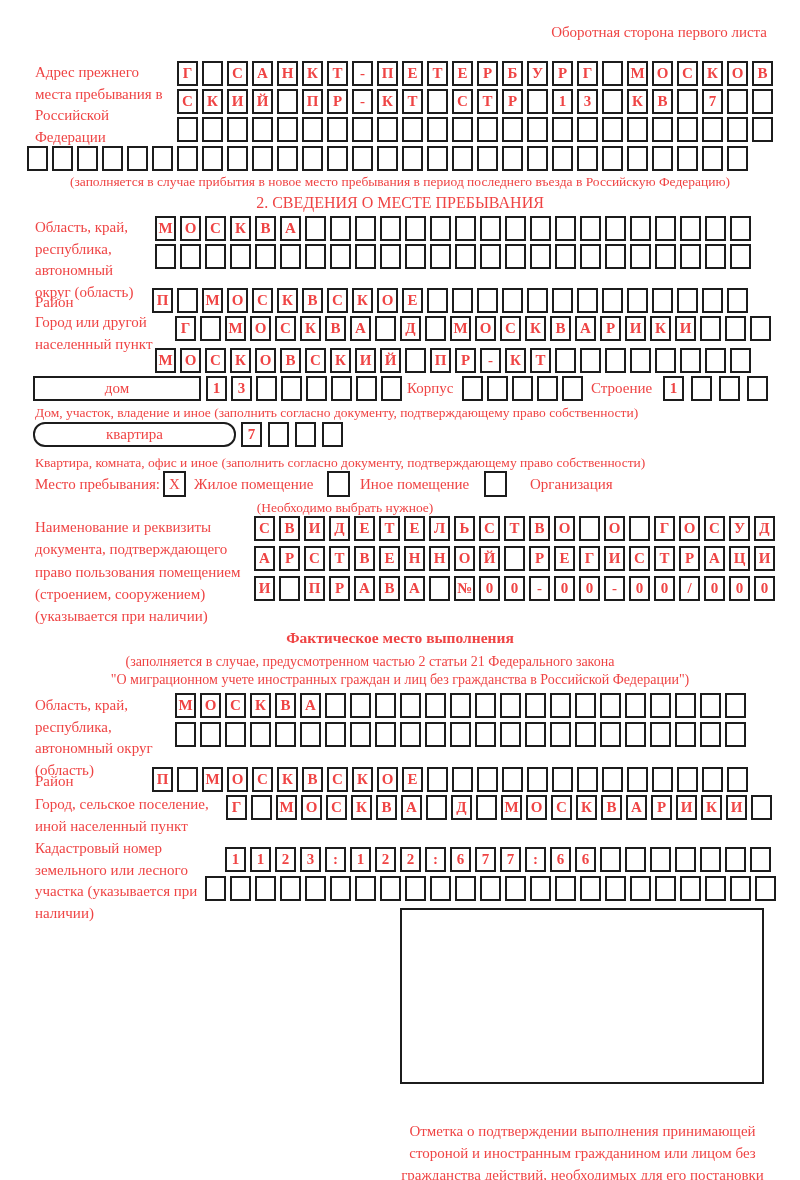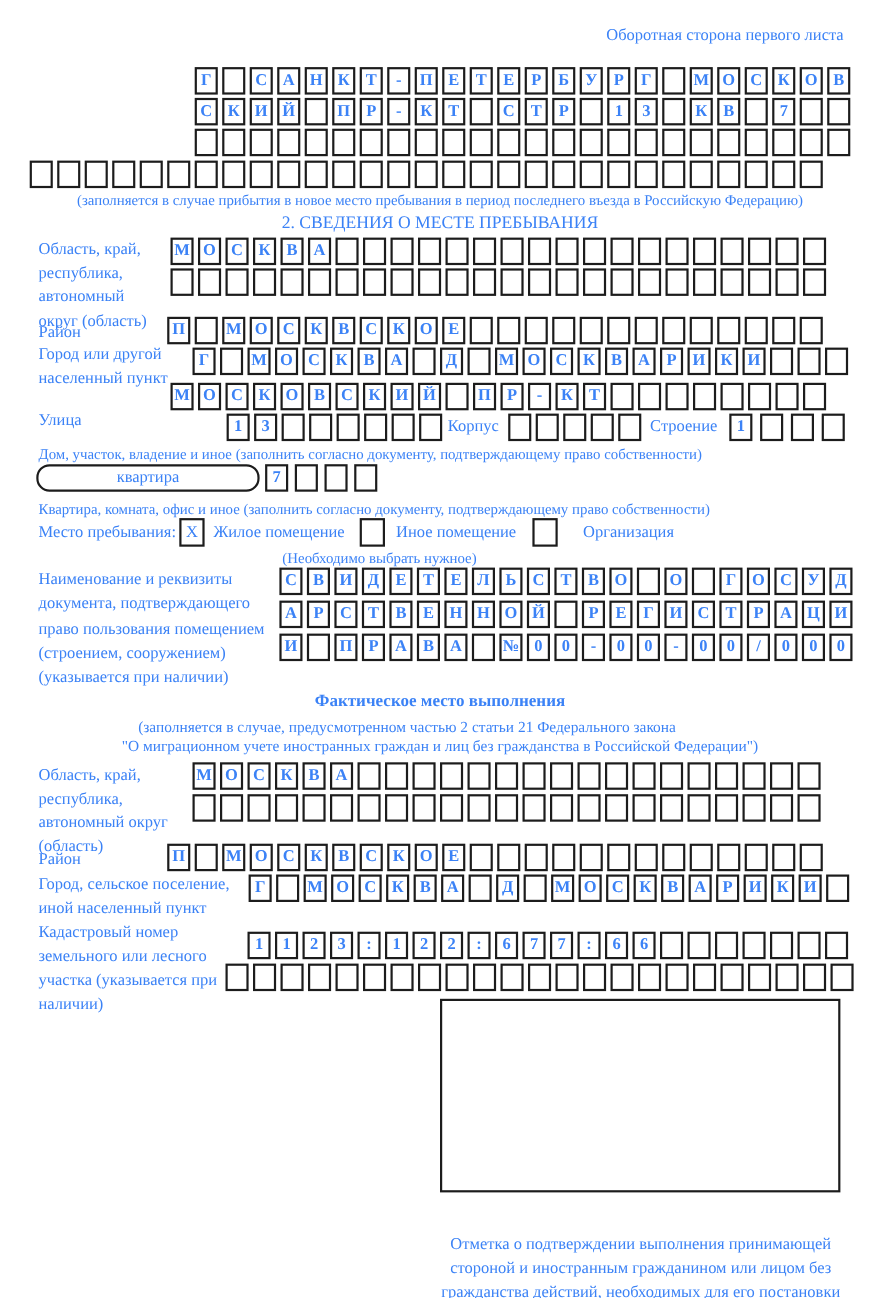--- a/index.html
+++ b/index.html
@@ -1,18 +1,18 @@
 <!DOCTYPE html>
 <html><head>
 <meta charset="utf-8">
 <style>
   html,body{margin:0;padding:0;background:#fff;}
   .page{
     position:relative;width:800px;height:1180px;background:#ffffff;
-    font-family:"Liberation Serif","DejaVu Serif",serif;color:#3b82f6;overflow:hidden;
+    font-family:"Liberation Serif","DejaVu Serif",serif;color:#ef4444;overflow:hidden;
   }
   .abs{position:absolute;}
   .lbl{font-size:15px;line-height:21.5px;}
   .note{font-size:13.5px;line-height:17px;}
   .title{font-size:16px;font-weight:normal;}
   .cellrow{position:absolute;display:flex;gap:4px;}
   .cell{
     flex:none;width:21px;height:25px;box-sizing:border-box;border:2px solid #1c1c1c;
     display:flex;align-items:center;justify-content:center;
     font-size:15px;font-weight:bold;background:#fff;line-height:1;
@@ -30,20 +30,21 @@
   .gap7{gap:7px;}
   .gap6{gap:6px;}
 </style>
 </head>
 <body>
 
 <div class="page">
 
   <div class="abs lbl" style="top:22px;right:33px;">Оборотная сторона первого листа</div>
 
+  <div class="abs lbl" style="left:35px;top:62px;width:132px;">Адрес прежнего места пребывания в Российской Федерации</div>
   <div class="cellrow" style="left:177px;top:61px;">
       <span class="cell">Г</span>
       <span class="cell"></span>
       <span class="cell">С</span>
       <span class="cell">А</span>
       <span class="cell">Н</span>
       <span class="cell">К</span>
       <span class="cell">Т</span>
       <span class="cell">-</span>
       <span class="cell">П</span>
@@ -281,20 +282,21 @@
       <span class="cell"></span>
       <span class="cell"></span>
       <span class="cell"></span>
       <span class="cell"></span>
       <span class="cell"></span>
       <span class="cell"></span>
       <span class="cell"></span>
       <span class="cell"></span>
     </div>
 
+  <div class="wbox" style="left:33px;top:376px;width:168px;">дом</div>
   <div class="cellrow" style="left:206px;top:376px;">
       <span class="cell">1</span>
       <span class="cell">3</span>
       <span class="cell"></span>
       <span class="cell"></span>
       <span class="cell"></span>
       <span class="cell"></span>
       <span class="cell"></span>
       <span class="cell"></span>
     </div>

